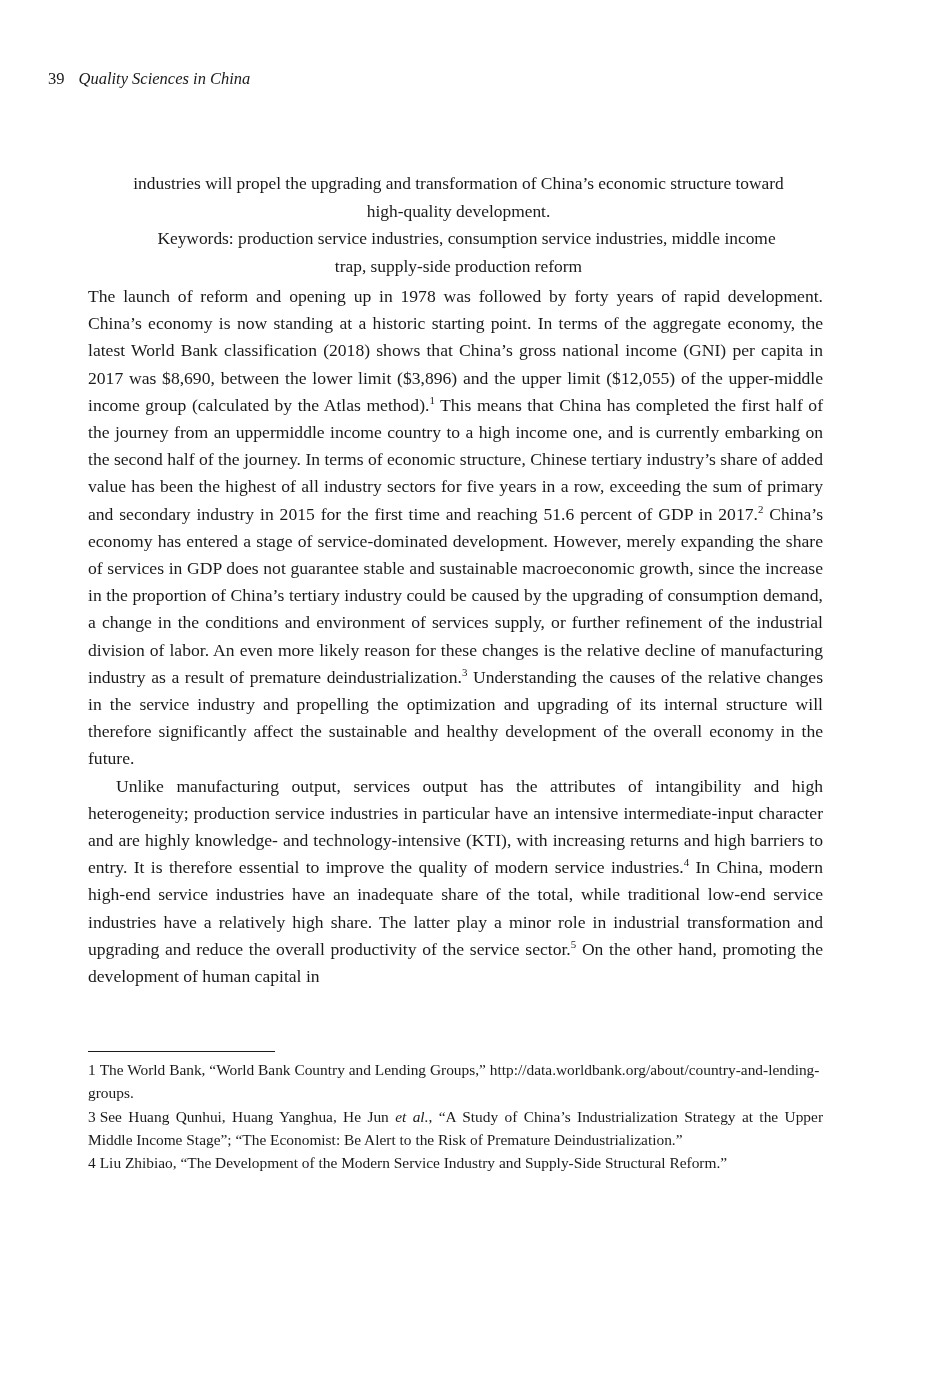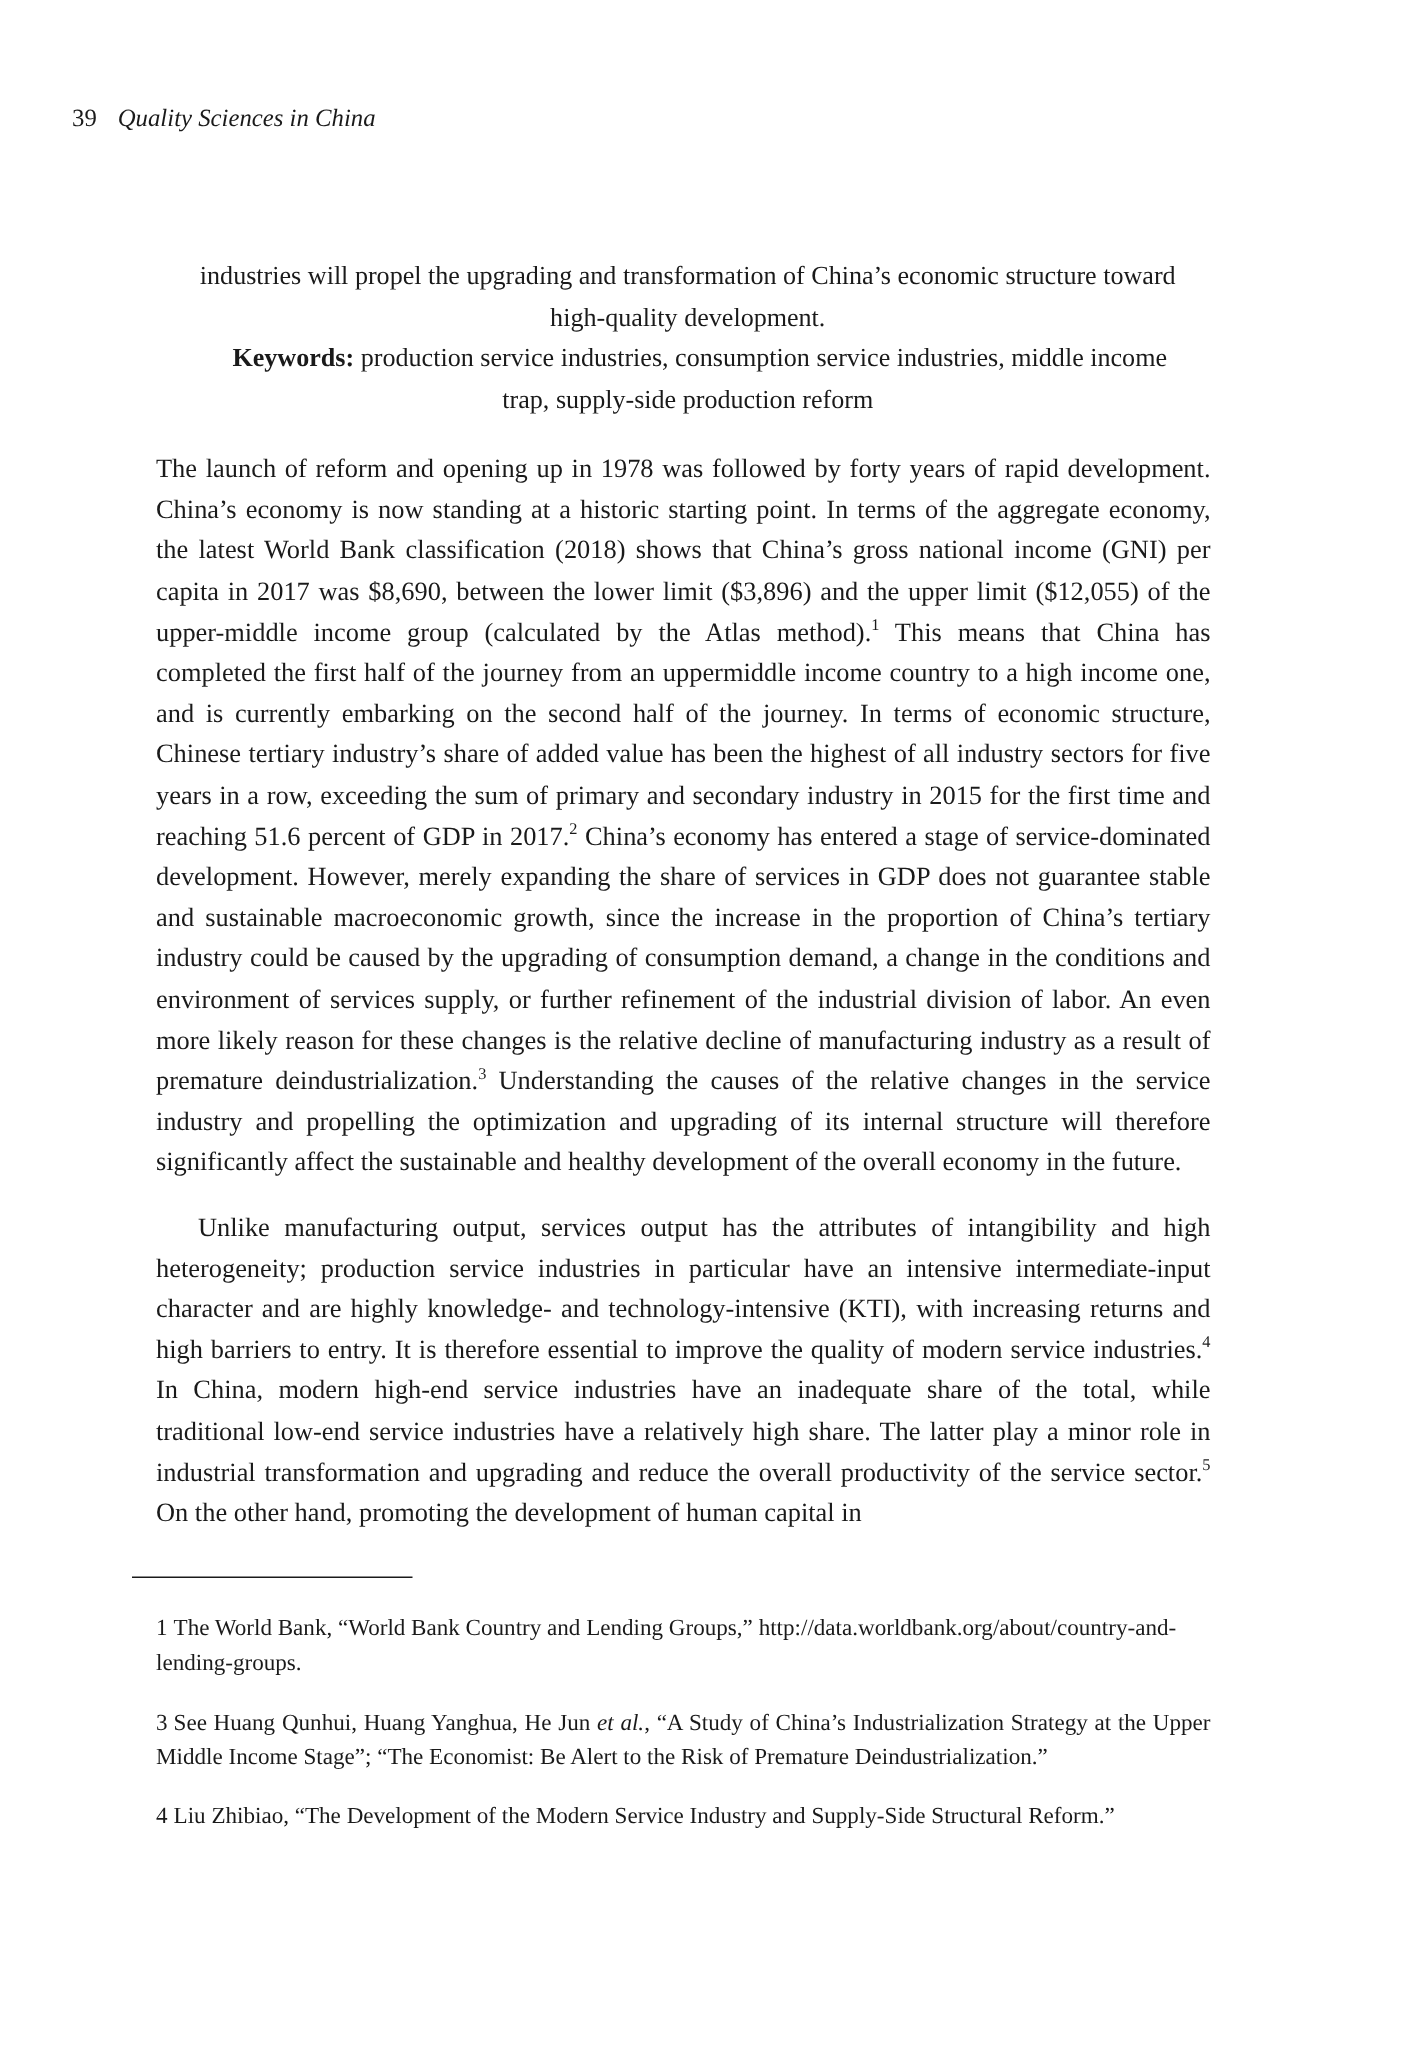--- a/index.html
+++ b/index.html
@@ -49,36 +49,36 @@
     line-height: 27.6px;
     text-align: center;
   }
   .abstract-block p {
     margin: 0;
   }
   .kw-line {
     text-indent: 16px;
   }
   .kw-label {
-    font-weight: bold;
+    font-weight: normal;
   }
 
   
   .body-text {
     position: absolute;
     left: 88px;
     top: 283px;
     width: 735px;
     font-size: 17.6px;
     line-height: 27.2px;
     text-align: justify;
     text-justify: inter-word;
   }
   .body-text p {
-    margin: 16px;
+    margin: 0;
   }
   .body-text p.indented {
     text-indent: 28px;
   }
   sup {
     font-size: 0.62em;
     vertical-align: super;
     line-height: 0;
   }
 
@@ -95,21 +95,21 @@
   
   .footnotes {
     position: absolute;
     left: 88px;
     top: 1058px;
     width: 735px;
     font-size: 15.4px;
     line-height: 23.3px;
   }
   .footnotes .fn {
-    margin: 16px;
+    margin: 0;
     text-align: justify;
     text-justify: inter-word;
   }
   .footnotes .fn.ragged {
     text-align: left;
   }
   .fn-num {
     margin-right: 4px;
   }
   .ital {

